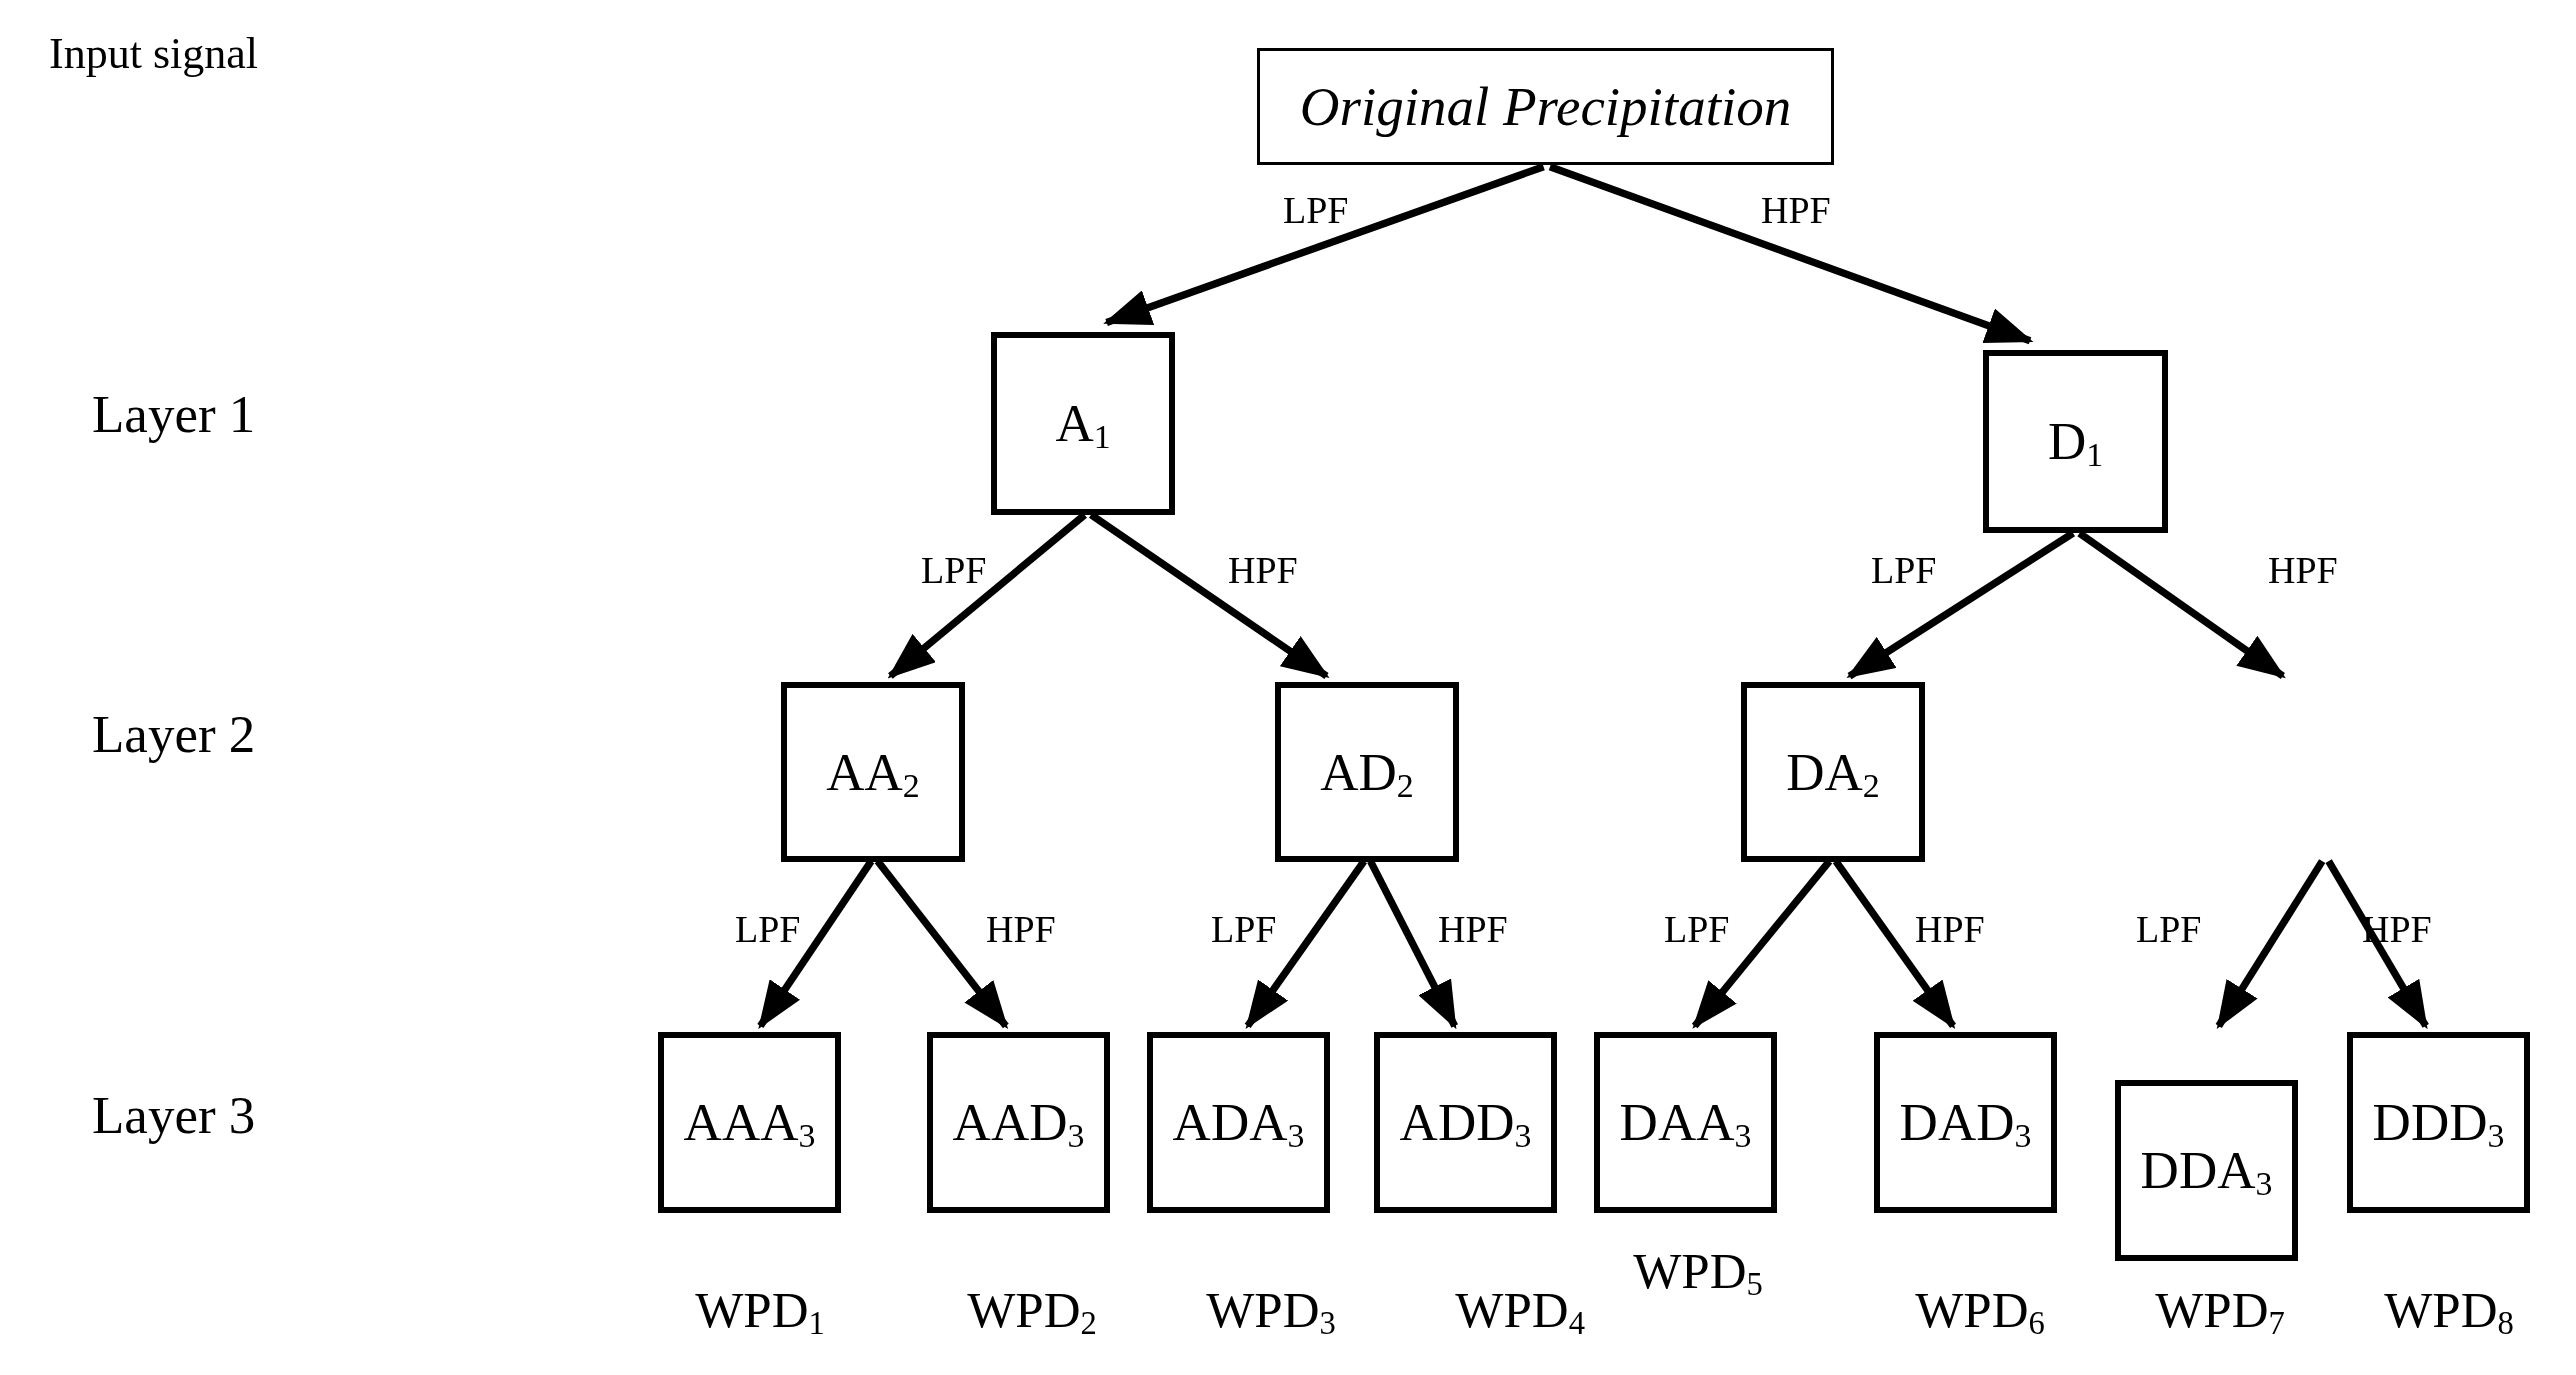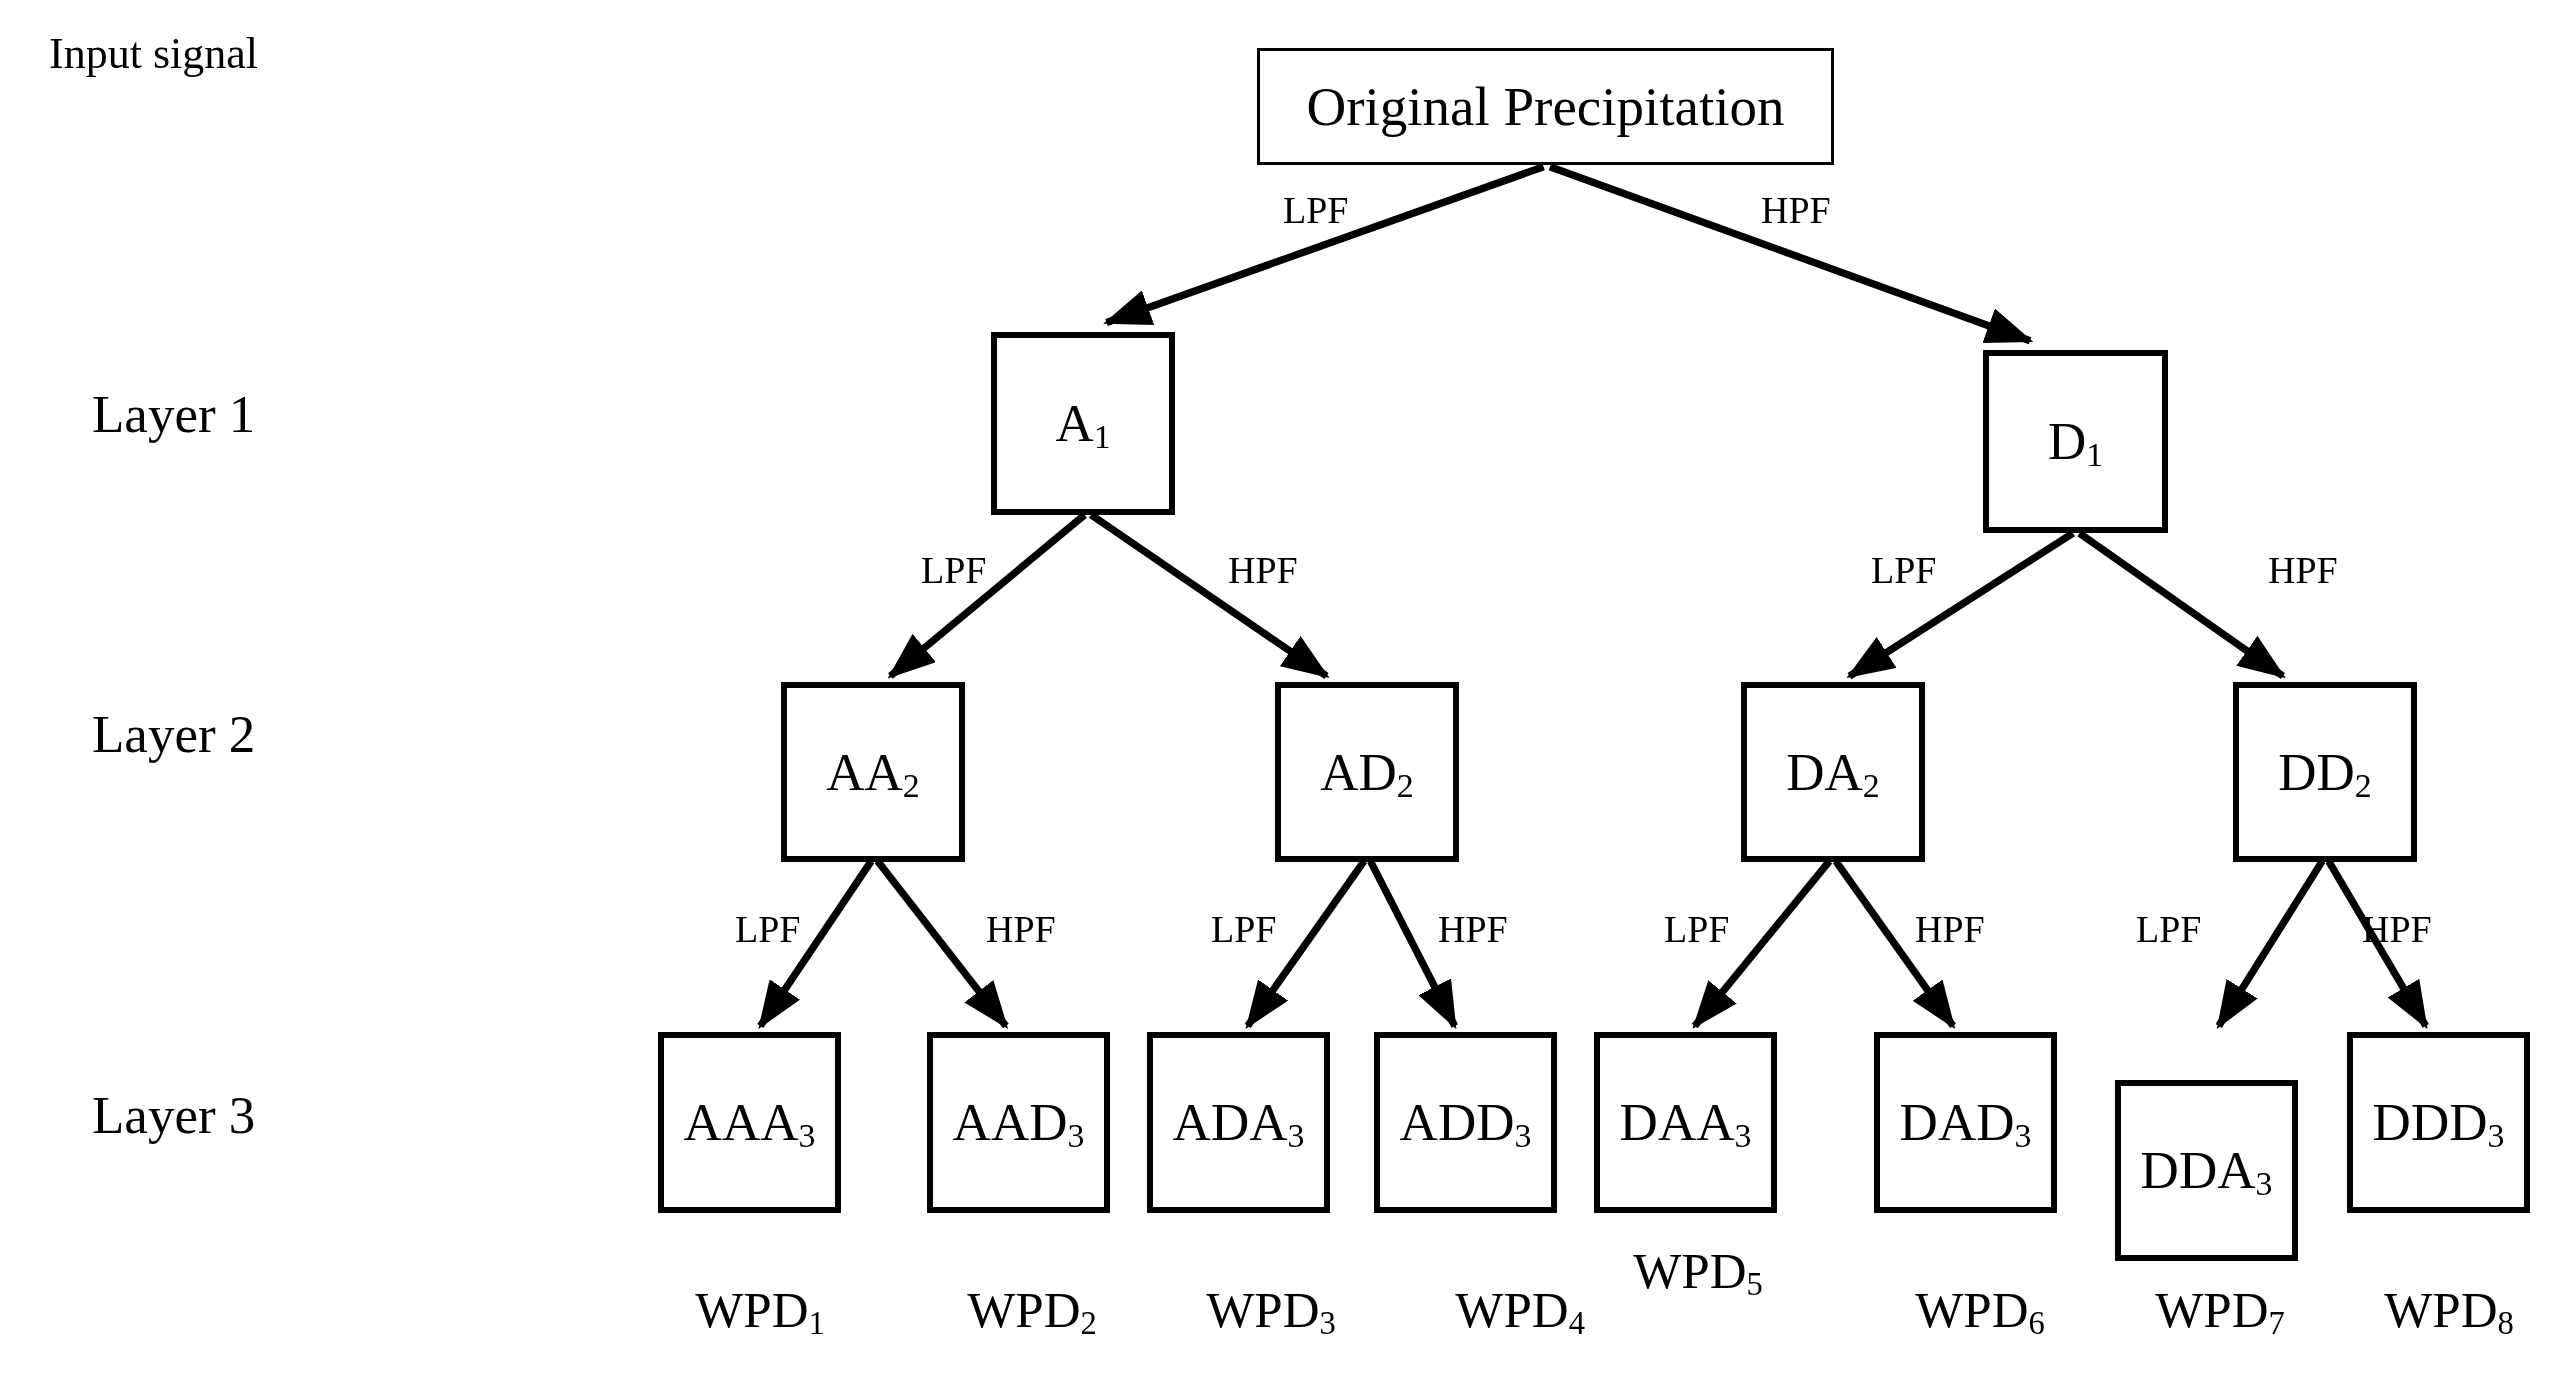--- a/index.html
+++ b/index.html
@@ -93,42 +93,39 @@
     <line x1="951" y1="940" x2="830" y2="1120" marker-end="url(#ah)"></line>
     <line x1="958" y1="940" x2="1098" y2="1120" marker-end="url(#ah)"></line>
     <line x1="1489" y1="940" x2="1362" y2="1120" marker-end="url(#ah)"></line>
     <line x1="1496" y1="940" x2="1588" y2="1120" marker-end="url(#ah)"></line>
     <line x1="1997" y1="940" x2="1850" y2="1120" marker-end="url(#ah)"></line>
     <line x1="2004" y1="940" x2="2132" y2="1120" marker-end="url(#ah)"></line>
     <line x1="2535" y1="940" x2="2422" y2="1120" marker-end="url(#ah)"></line>
     <line x1="2542" y1="940" x2="2648" y2="1120" marker-end="url(#ah)"></line>
   </svg>
 
-  <div class="node root" style="left:1257px; top:48px; width:577px; height:117px;">
+  <div class="node root" style="left:1257px; top:48px; width:577px; height:117px;font-style:italic;">
     <span class="node-label">Original Precipitation</span>
   </div>
 
   <div class="node" style="left:991px; top:332px; width:184px; height:183px;">
     <span class="node-label"><span>A</span><span class="sub">1</span></span>
   </div>
   <div class="node" style="left:1983px; top:350px; width:185px; height:183px;">
     <span class="node-label"><span>D</span><span class="sub">1</span></span>
   </div>
 
   <div class="node" style="left:781px; top:682px; width:184px; height:180px;">
     <span class="node-label"><span>AA</span><span class="sub">2</span></span>
   </div>
   <div class="node" style="left:1275px; top:682px; width:184px; height:180px;">
     <span class="node-label"><span>AD</span><span class="sub">2</span></span>
   </div>
   <div class="node" style="left:1741px; top:682px; width:184px; height:180px;">
     <span class="node-label"><span>DA</span><span class="sub">2</span></span>
-  </div>
-  <div class="node" style="left:2233px; top:682px; width:184px; height:180px;">
-    <span class="node-label"><span>DD</span><span class="sub">2</span></span>
   </div>
 
   <div class="node" style="left:658px; top:1032px; width:183px; height:181px;">
     <span class="node-label"><span>AAA</span><span class="sub">3</span></span>
   </div>
   <div class="node" style="left:927px; top:1032px; width:183px; height:181px;">
     <span class="node-label"><span>AAD</span><span class="sub">3</span></span>
   </div>
   <div class="node" style="left:1147px; top:1032px; width:183px; height:181px;">
     <span class="node-label"><span>ADA</span><span class="sub">3</span></span>

